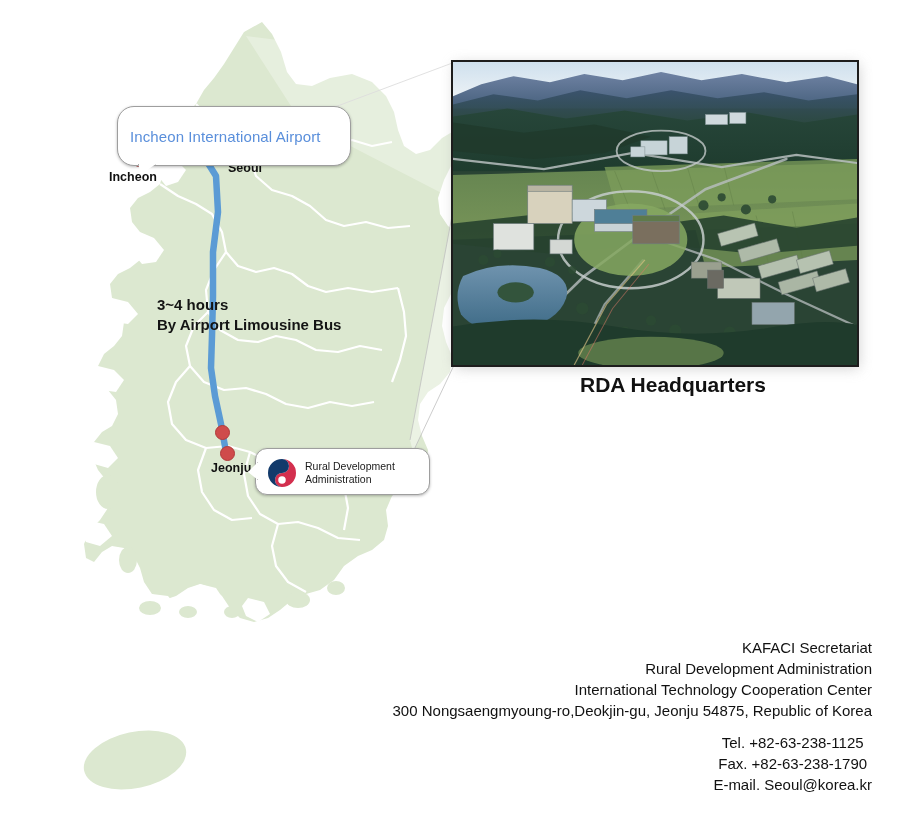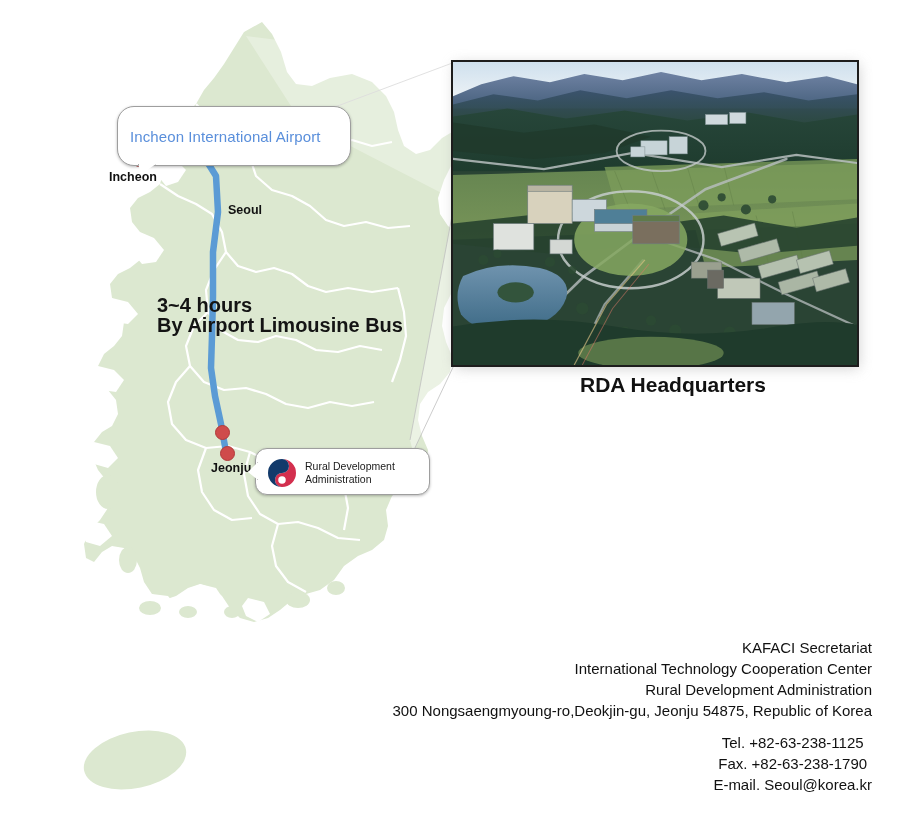--- a/index.html
+++ b/index.html
@@ -55,27 +55,27 @@
   
   .city-dot{
     position:absolute;width:13px;height:13px;border-radius:50%;
     background:#cf4b4b;border:1px solid #b13a3a;
   }
   .city-label{
     position:absolute;font-size:12.5px;font-weight:bold;color:#111111;
     white-space:nowrap;
   }
   #label-incheon{left:109px;top:170px;}
-  #label-seoul{left:228px;top:161px;margin-top:42px;}
+  #label-seoul{left:228px;top:161px;}
   #label-jeonju{left:211px;top:461px;}
 
   
   #bus-note{
     position:absolute;left:157px;top:295px;
-    font-size:20px;font-weight:bold;color:#141414;line-height:20px;
+    font-size:15px;font-weight:bold;color:#141414;line-height:20px;
     white-space:nowrap;
   }
 
   
   #photo-shadow{
     position:absolute;left:455px;top:64px;width:404px;height:304px;
     background:#a8a8a8;filter:blur(7px);opacity:.55;
   }
   #photo-frame{
     position:absolute;left:451px;top:60px;width:404px;height:303px;
@@ -363,22 +363,22 @@
       </g>
       <g stroke="#e07a6a" stroke-width="1" opacity=".5" fill="none">
         <path d="M128,300 L158,244 L194,200"></path>
       </g>
     </svg>
   </div>
   <div id="photo-caption">RDA Headquarters</div>
 
   <div id="address-block">
     <div class="org">KAFACI Secretariat</div>
+    <div class="line">Rural Development Administration</div>
     <div class="line">International Technology Cooperation Center</div>
-    <div class="line">Rural Development Administration</div>
     <div class="line">300 Nongsaengmyoung-ro,Deokjin-gu, Jeonju 54875, Republic of Korea</div>
   </div>
 
   <div id="contact-block">
     <div class="line">Tel. +82-63-238-1125</div>
     <div class="line">Fax. +82-63-238-1790</div>
     <div class="line">E-mail. Seoul@korea.kr</div>
   </div>
 
 </div>

